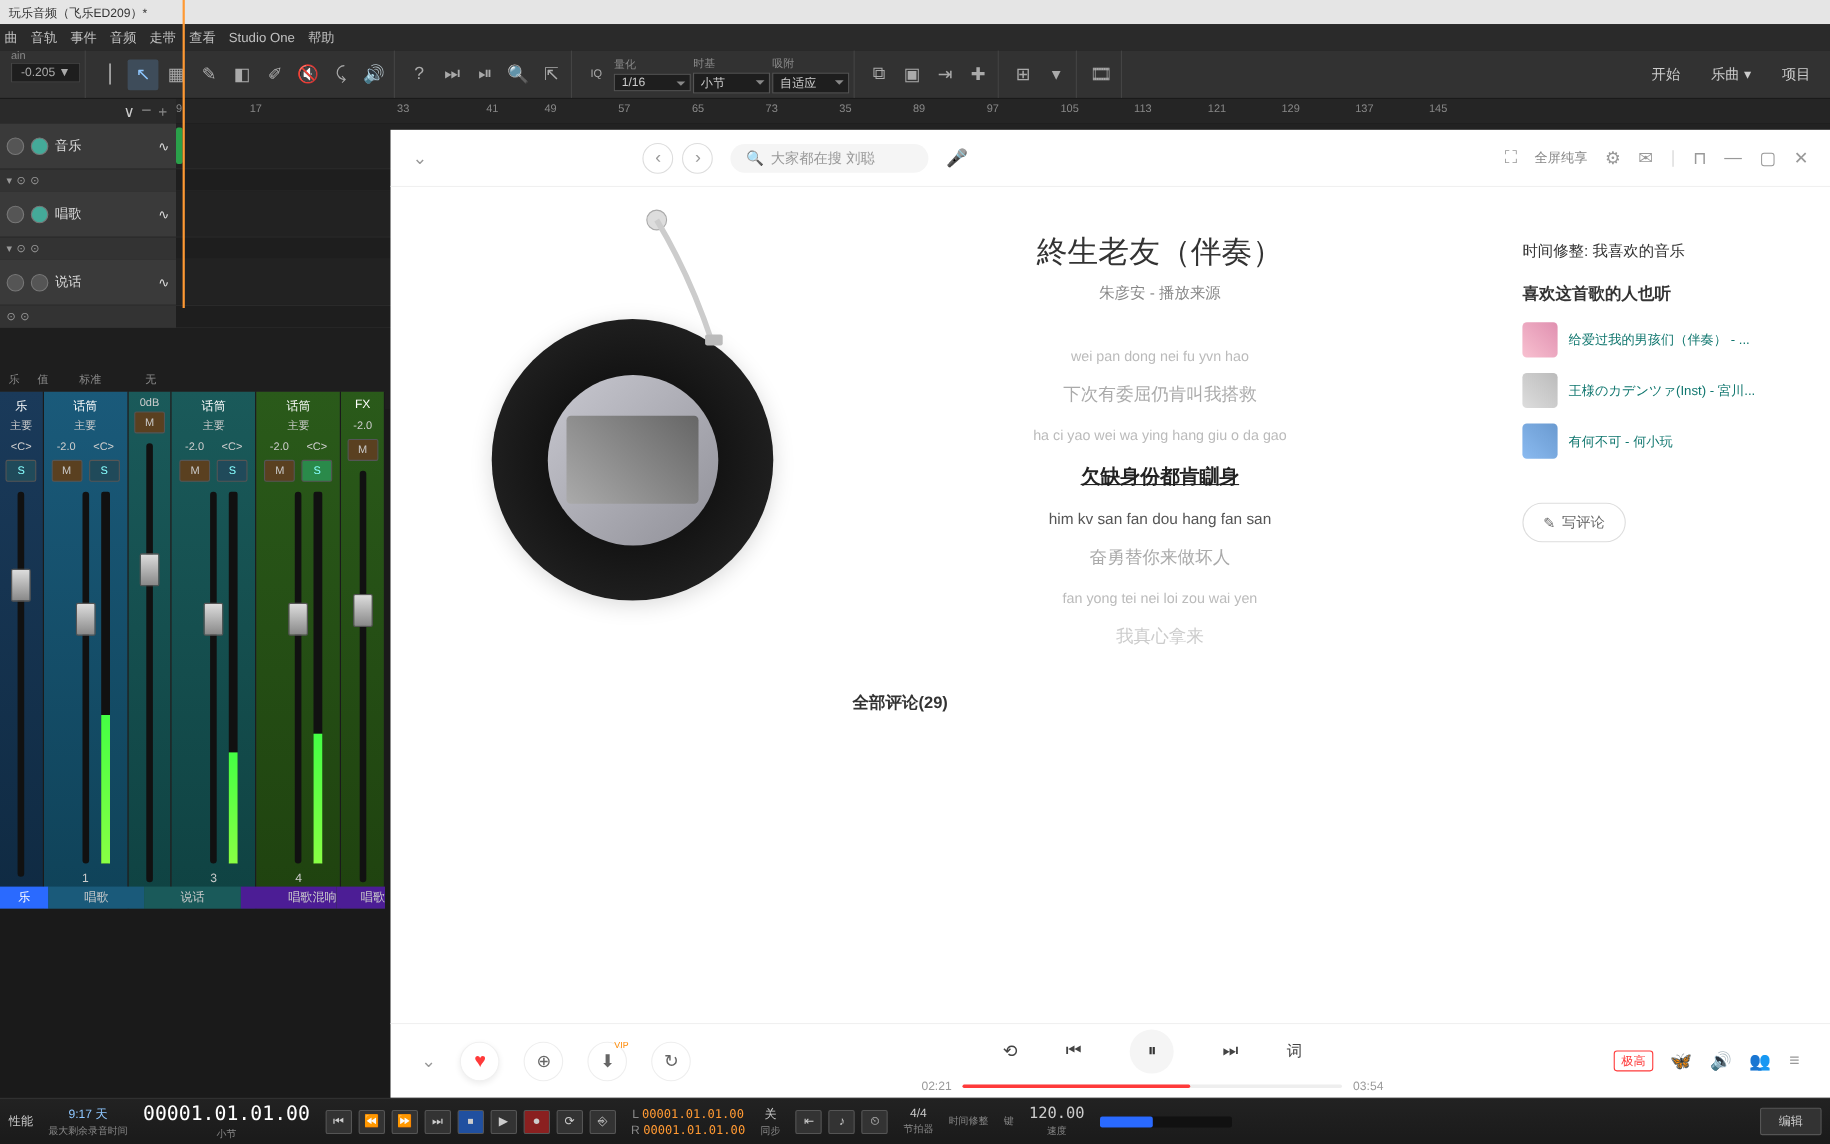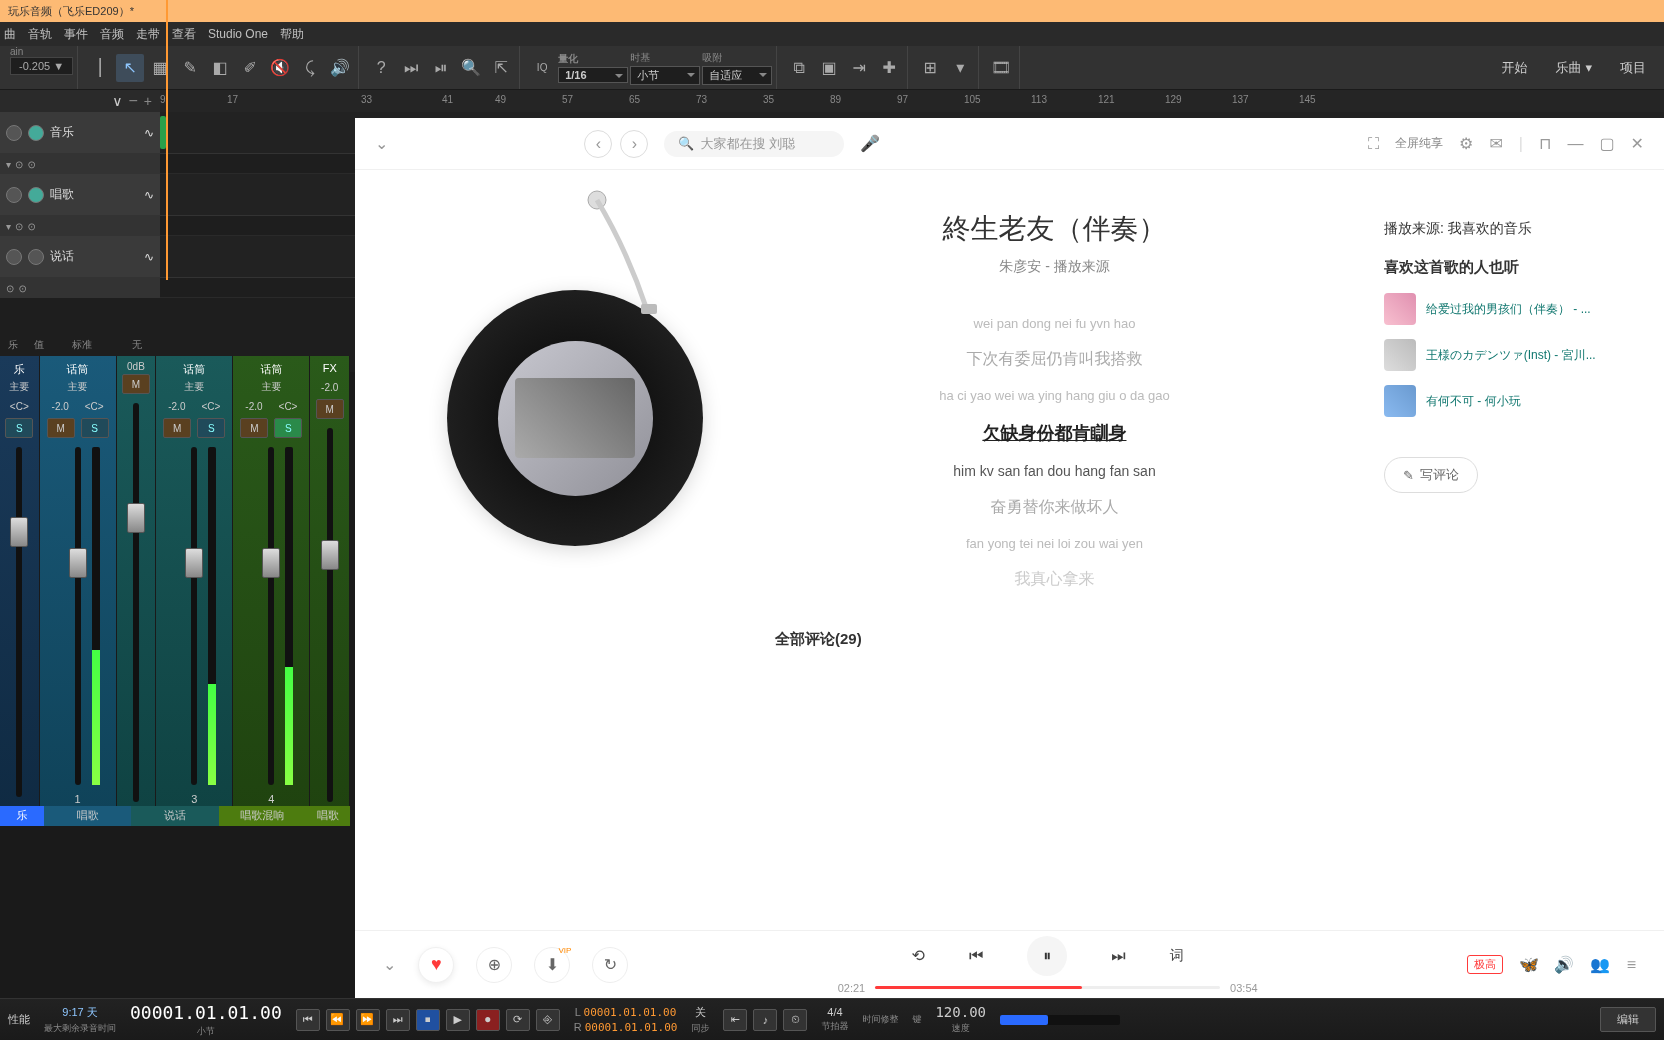--- a/index.html
+++ b/index.html
@@ -1,19 +1,19 @@
 <!DOCTYPE html>
 <html><head>
 <meta charset="utf-8">
 <style>
 * { margin: 0; padding: 0; box-sizing: border-box; font-family: "Microsoft YaHei", "PingFang SC", sans-serif; }
 body { width: 1664px; height: 1040px; background: #1a1a1a; overflow: hidden; position: relative; }
 
 
-.titlebar { height: 22px; background: #fdba74; color: #333; font-size: 11px; display: flex; align-items: center; padding: 0 8px; }
+.titlebar { height: 22px; background: #e5e5e5; color: #333; font-size: 11px; display: flex; align-items: center; padding: 0 8px; }
 
 
 .menubar { height: 24px; background: #2a2a2a; display: flex; align-items: center; padding: 0 4px; gap: 12px; }
 .menubar span { color: #c0c0c0; font-size: 12px; cursor: pointer; }
 
 
 .toolbar { height: 44px; background: #323232; display: flex; align-items: center; padding: 0 6px; gap: 4px; border-bottom: 1px solid #1a1a1a; }
 .tool-group { display: flex; align-items: center; gap: 2px; padding: 0 4px; border-right: 1px solid #444; height: 100%; }
 .tool-btn { width: 28px; height: 28px; display: flex; align-items: center; justify-content: center; color: #aaa; cursor: pointer; border-radius: 2px; }
 .tool-btn.active { background: #3e4c5a; color: #8fc7ff; }
@@ -60,21 +60,21 @@
 .fader-track { width: 6px; background: #111; border-radius: 3px; height: 100%; position: relative; }
 .fader-knob { position: absolute; width: 18px; height: 30px; background: linear-gradient(#ddd,#888); left: -6px; border-radius: 2px; border: 1px solid #555; }
 .meter { position: absolute; right: 12px; top: 8px; bottom: 8px; width: 8px; background: #111; border-radius: 2px; }
 .meter-fill { position: absolute; bottom: 0; left: 0; right: 0; background: linear-gradient(#4f4, #8f4); }
 .ch-num { text-align: center; font-size: 11px; color: #ccc; }
 .ch-foot { text-align: center; font-size: 9px; color: #888; padding: 2px 0; }
 .mixer-label { flex: 1; text-align: center; font-size: 11px; padding: 2px 0; }
 .ml-blue { background: #2a6aff; color: #fff; }
 .ml-teal { background: #1a5a5a; color: #ccc; }
 .ml-cyan { background: #1a5a7a; color: #ccc; }
-.ml-green { background: #4d7c0f; color: #ccc; }
+.ml-green { background: #4c1d95; color: #ccc; text-align: right; }
 
 
 .player { position: absolute; top: 118px; left: 355px; right: 0; bottom: 42px; background: #fff; display: flex; flex-direction: column; }
 .player-top { height: 52px; display: flex; align-items: center; padding: 0 20px; gap: 16px; border-bottom: 1px solid #f0f0f0; }
 .chevron { cursor: pointer; color: #999; }
 .nav-group { display: flex; gap: 8px; margin-left: 180px; }
 .nav-btn { width: 28px; height: 28px; border-radius: 50%; border: 1px solid #ddd; display: flex; align-items: center; justify-content: center; color: #999; cursor: pointer; background: #fff; }
 .search-box { display: flex; align-items: center; background: #f5f5f5; border-radius: 16px; padding: 4px 14px; width: 180px; color: #999; font-size: 13px; gap: 6px; }
 .mic-icon { color: #999; cursor: pointer; }
 .top-spacer { flex: 1; }
@@ -175,21 +175,21 @@
   </div>
   <div class="tool-group">
     <div class="tool-btn">?</div>
     <div class="tool-btn">⏭</div>
     <div class="tool-btn">⏯</div>
     <div class="tool-btn">🔍</div>
     <div class="tool-btn">⇱</div>
   </div>
   <div class="tool-group">
     <div class="tool-btn" style="font-size:10px;">IQ</div>
-    <div style="display:flex;flex-direction:column;gap:1px;font-weight:bold;">
+    <div style="display:flex;flex-direction:column;gap:1px;">
       <div class="quant-label">量化</div>
       <div class="quant-sel">1/16</div>
     </div>
     <div style="display:flex;flex-direction:column;gap:1px;">
       <div class="quant-label">时基</div>
       <div class="quant-sel">小节</div>
     </div>
     <div style="display:flex;flex-direction:column;gap:1px;">
       <div class="quant-label">吸附</div>
       <div class="quant-sel">自适应</div>
@@ -480,21 +480,21 @@
         <div class="lyric-line current">欠缺身份都肯瞓身</div>
         <div class="lyric-line cur-pinyin">him kv san fan dou hang fan san</div>
         <div class="lyric-line">奋勇替你来做坏人</div>
         <div class="lyric-line pinyin">fan yong tei nei loi zou wai yen</div>
         <div class="lyric-line" style="color:#ccc;">我真心拿来</div>
       </div>
       <div class="comments-header">全部评论(29)</div>
     </div>
 
     <div class="side-col">
-      <div class="side-title">播放来源: 我喜欢的音乐</div>
+      <div class="side-title">时间修整: 我喜欢的音乐</div>
       <div class="rec-title">喜欢这首歌的人也听</div>
       <div class="rec-item">
           <div class="rec-thumb t1"></div>
           <div class="rec-text">给爱过我的男孩们（伴奏） - ...</div>
         </div>
       <div class="rec-item">
           <div class="rec-thumb t2"></div>
           <div class="rec-text">王様のカデンツァ(Inst) - 宮川...</div>
         </div>
       <div class="rec-item">

